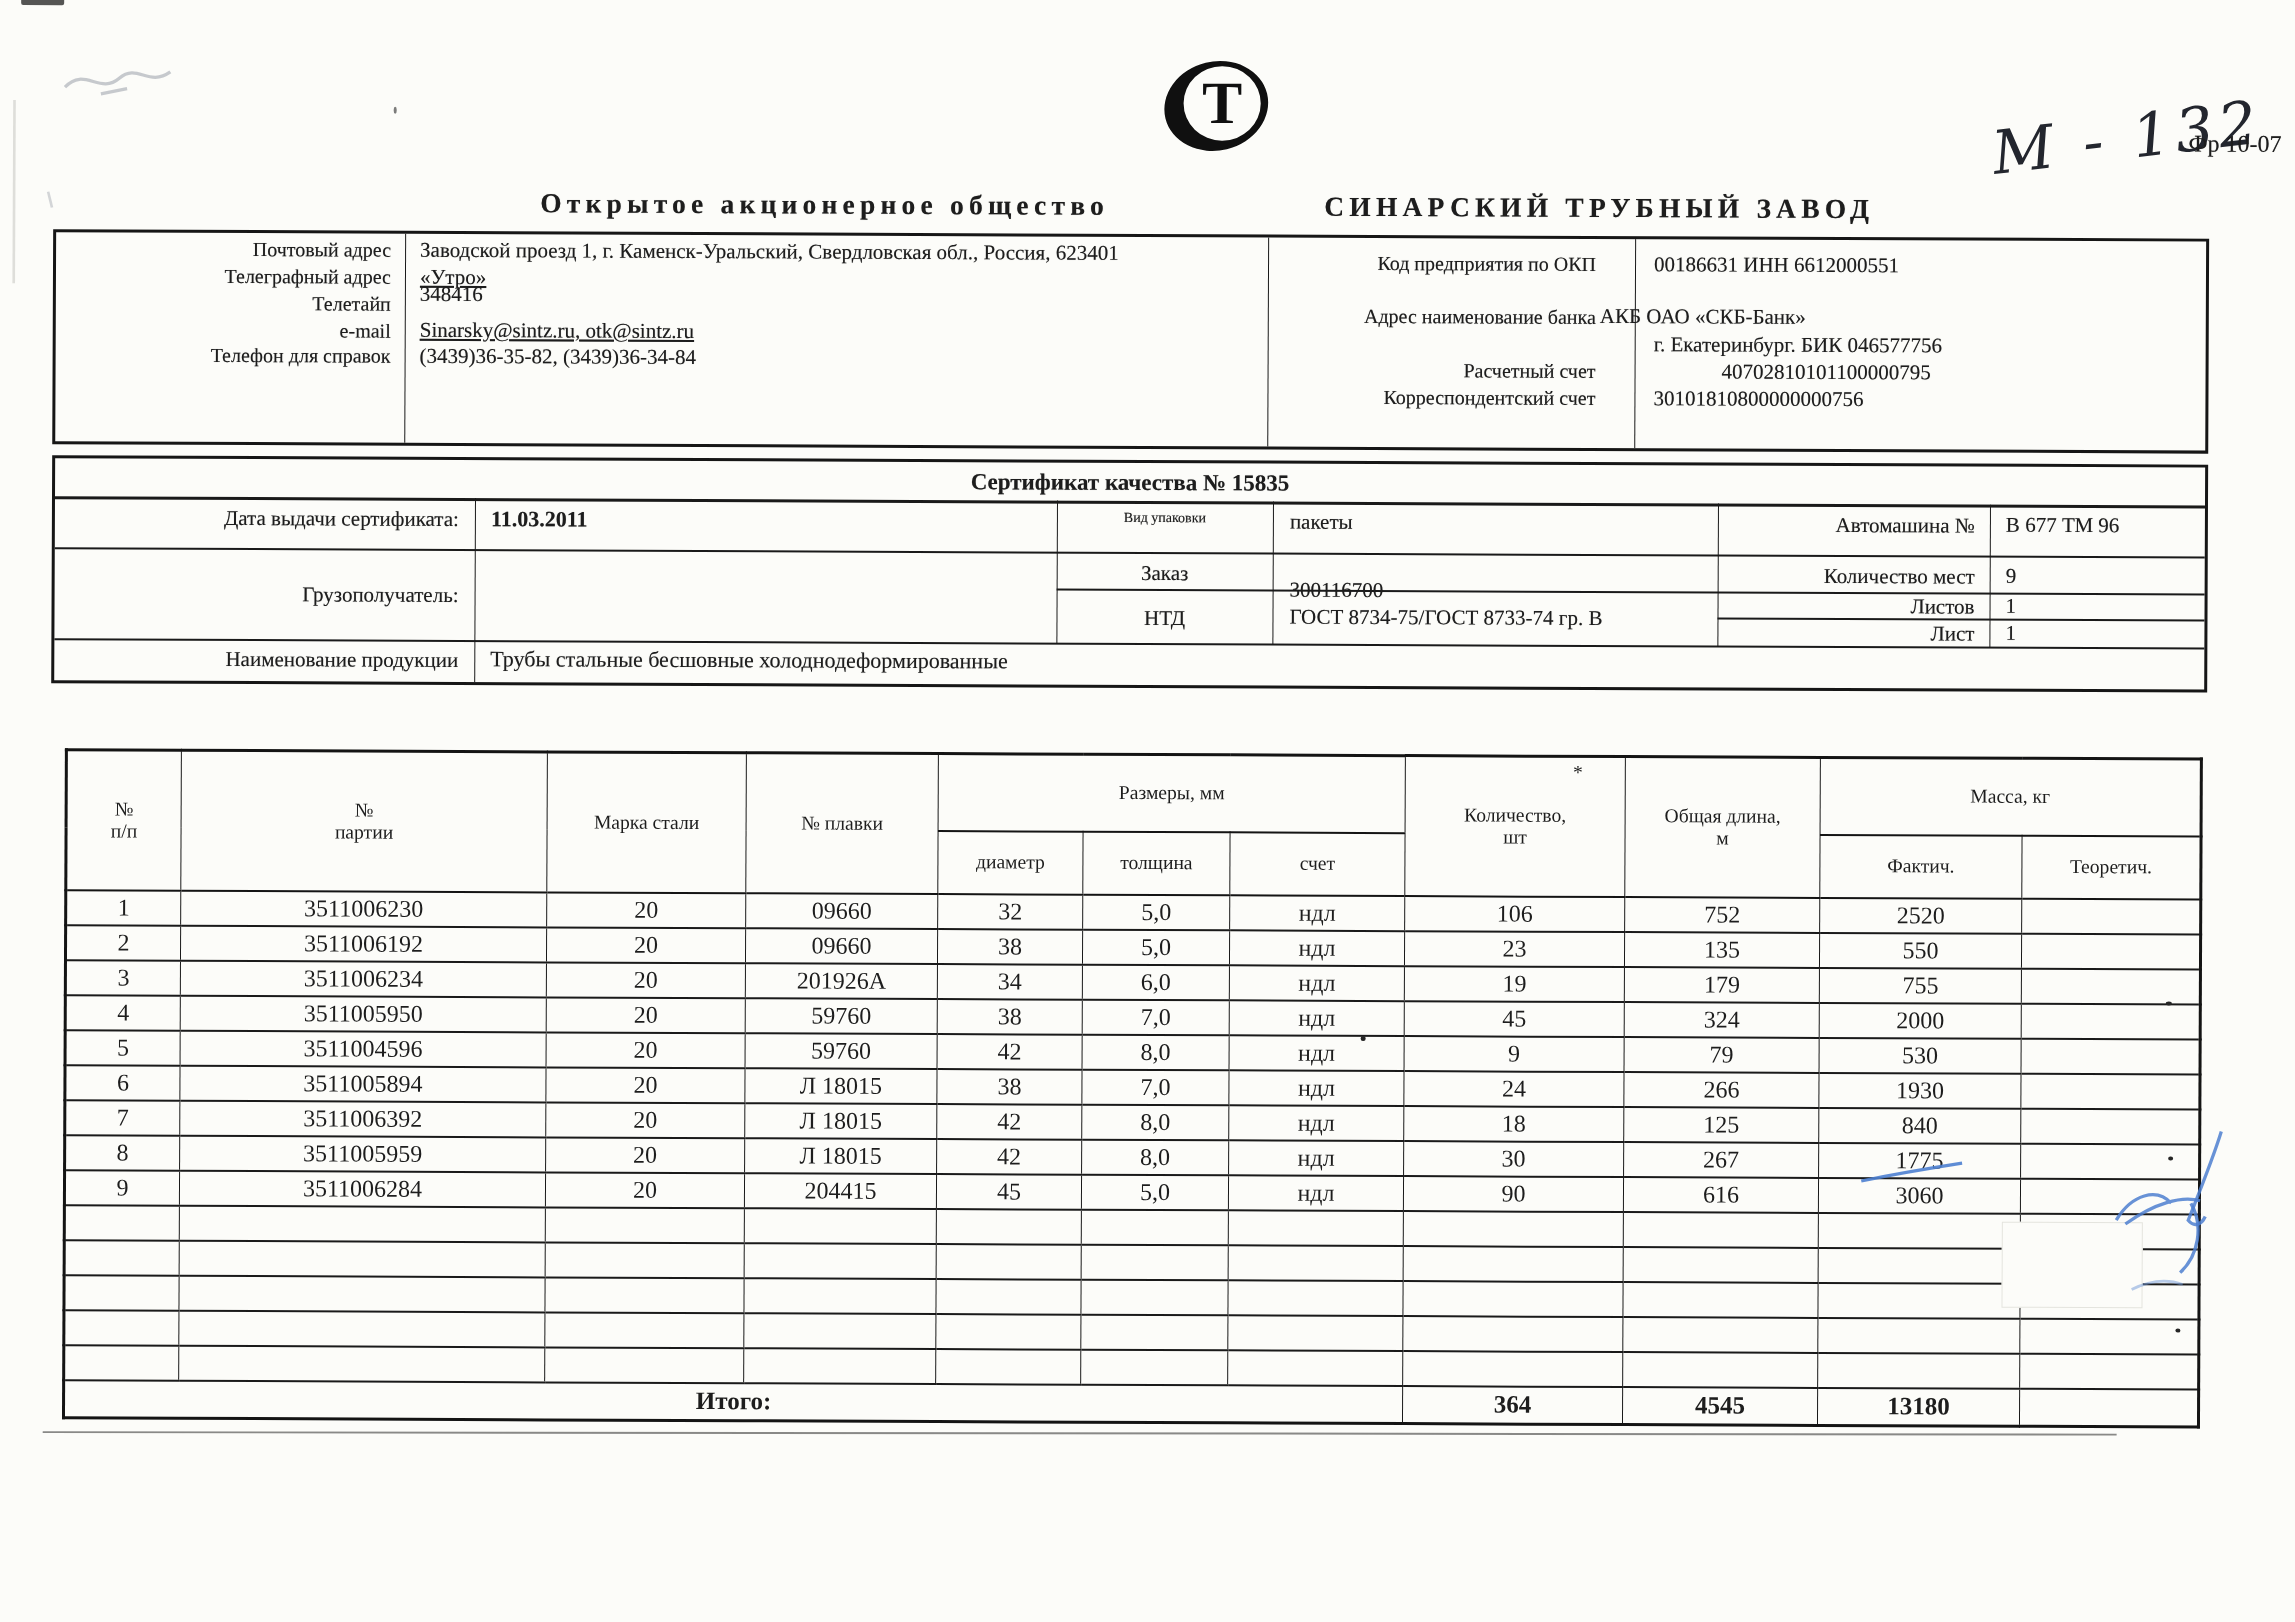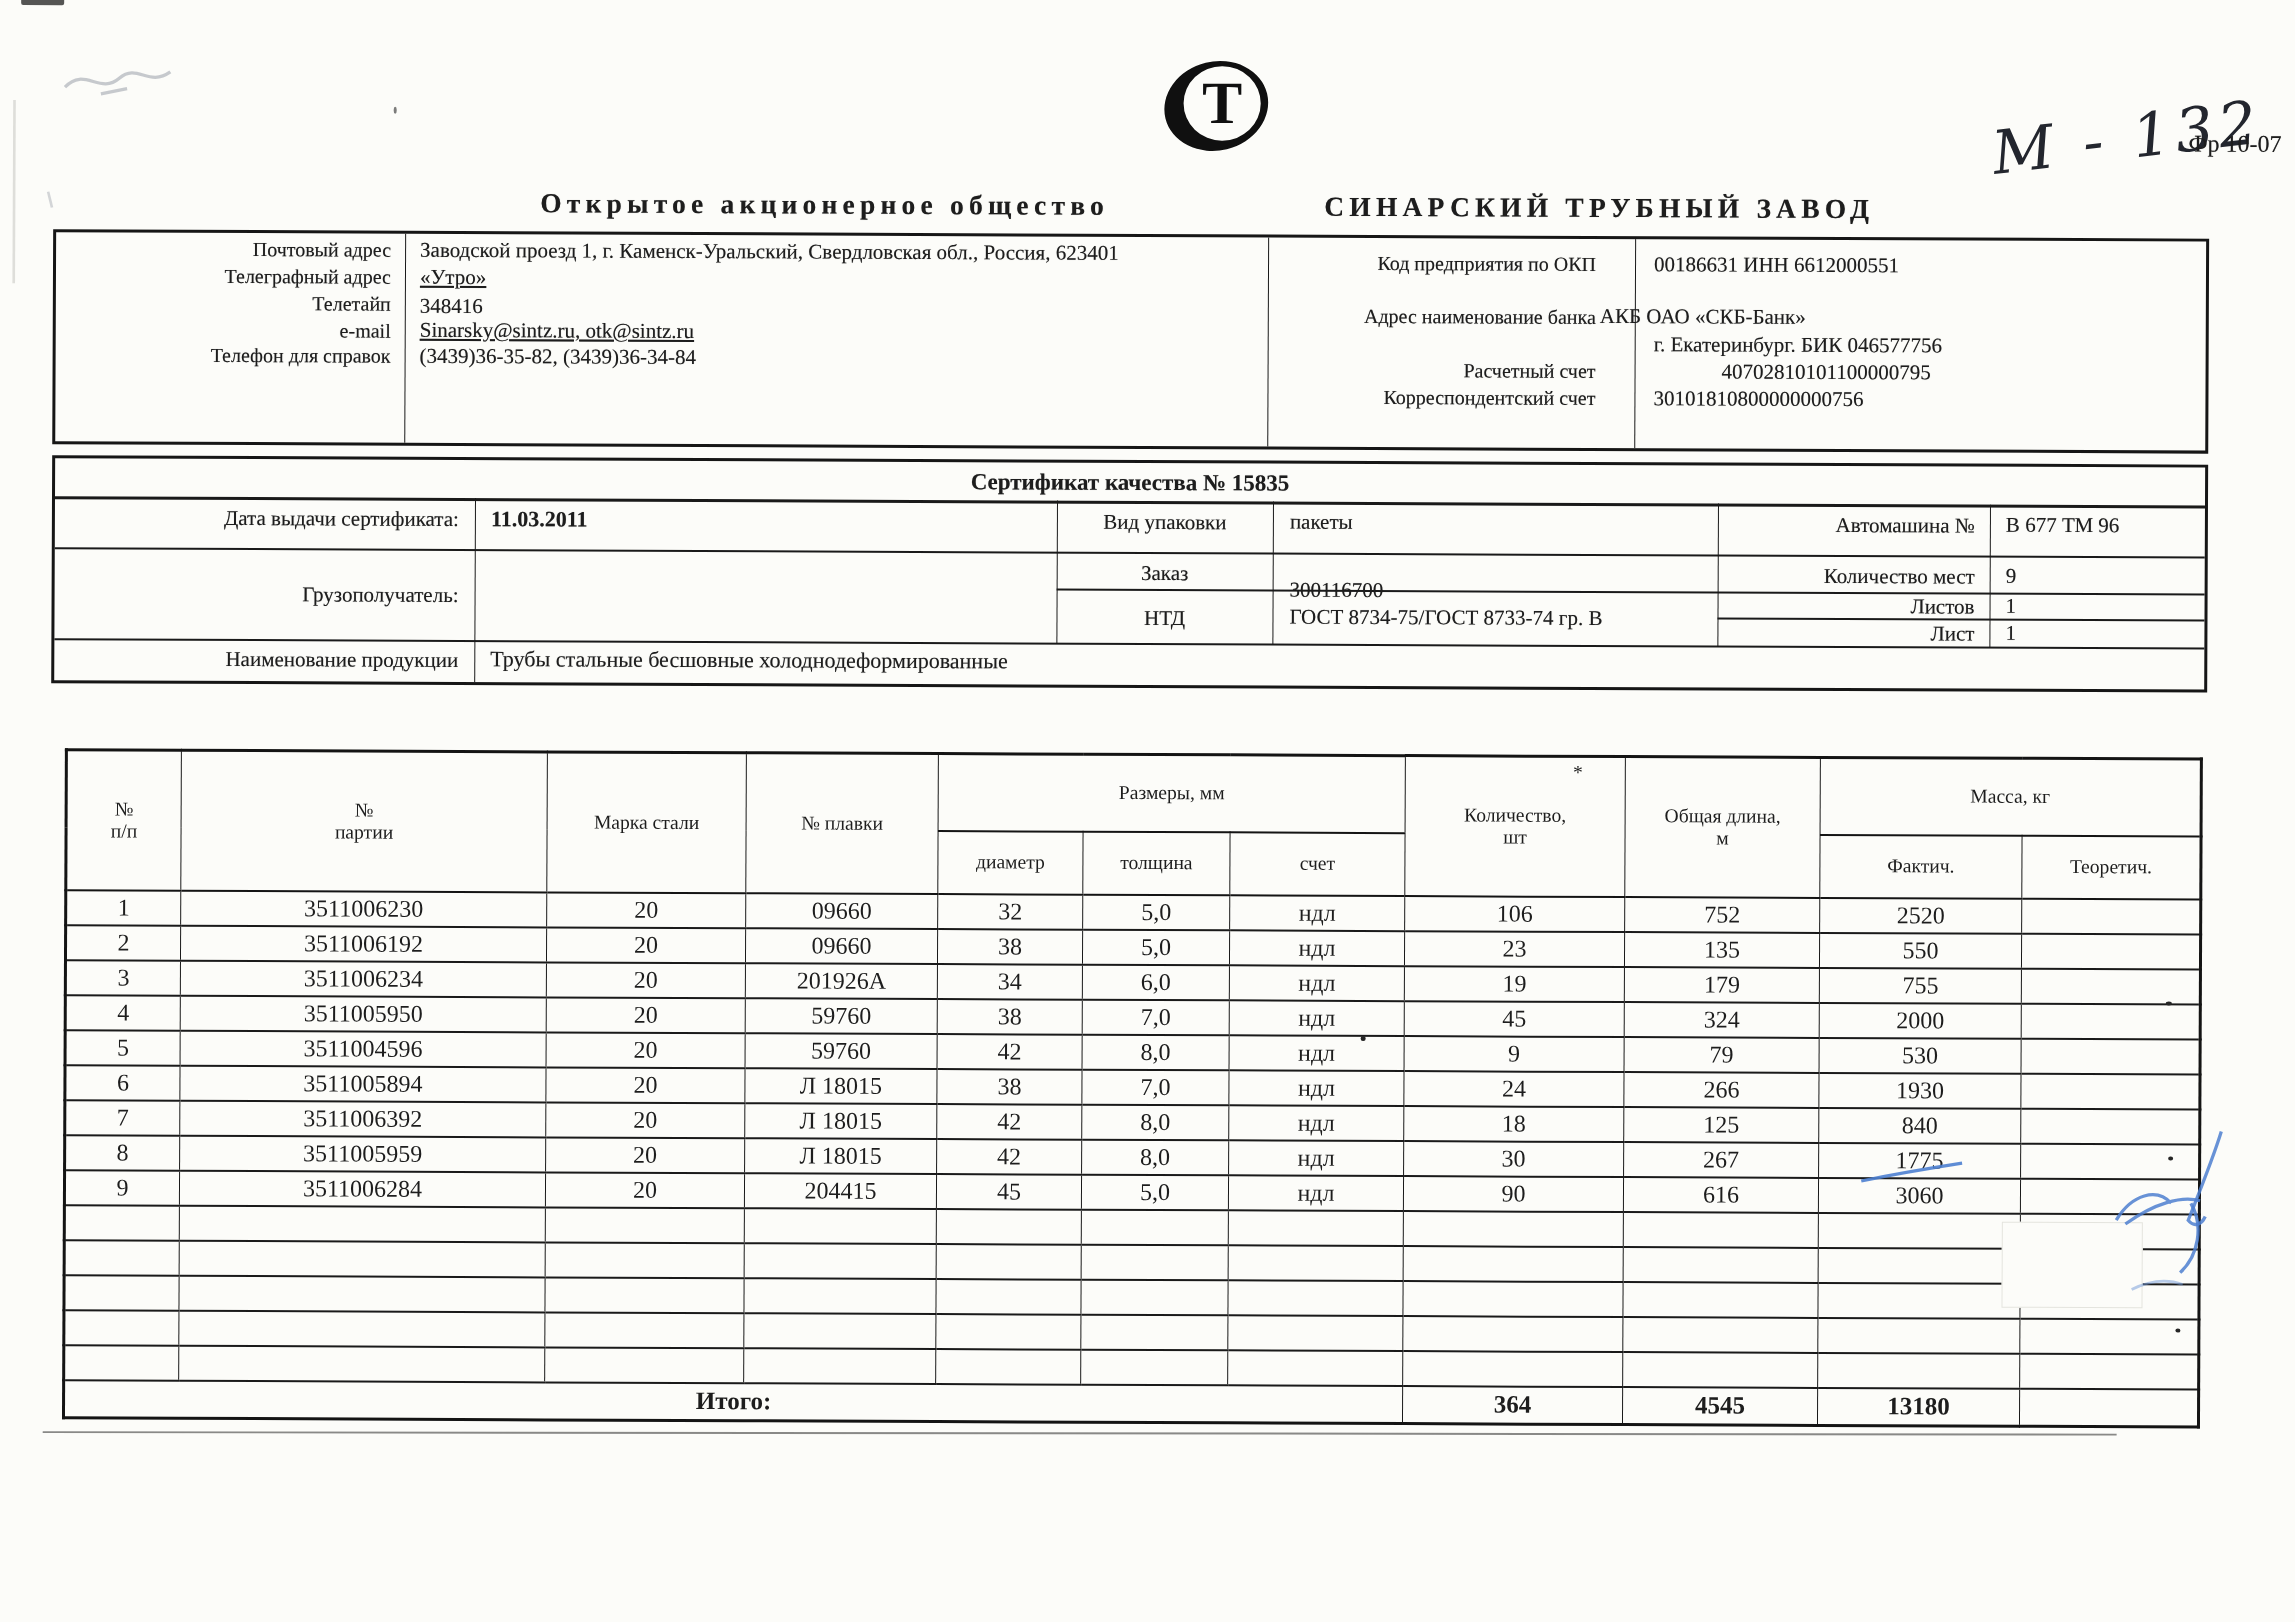--- a/index.html
+++ b/index.html
@@ -74,21 +74,21 @@
       <div class="vline" style="left:1579px;"></div>
 
       <div class="abs lbl r ink" style="left:0;top:5.2px;width:335px;">Почтовый адрес</div>
       <div class="abs lbl r ink" style="left:0;top:32px;width:335px;">Телеграфный адрес</div>
       <div class="abs lbl r ink" style="left:0;top:59px;width:335px;">Телетайп</div>
       <div class="abs lbl r ink" style="left:0;top:86px;width:335px;">e-mail</div>
       <div class="abs lbl r ink" style="left:0;top:111px;width:335px;">Телефон для справок</div>
 
       <div class="abs val ink" style="left:364px;top:3.9px;">Заводской проезд 1, г. Каменск-Уральский, Свердловская обл., Россия, 623401</div>
       <div class="abs val ink" style="left:364px;top:31px;text-decoration:underline;">«Утро»</div>
-      <div class="abs val ink" style="left:364px;top:60px;">348416</div>
+      <div class="abs val ink" style="left:364px;top:48px;">348416</div>
       <div class="abs val ink u" style="left:364px;top:84px;">Sinarsky@sintz.ru, otk@sintz.ru</div>
       <div class="abs val ink" style="left:364px;top:110px;">(3439)36-35-82, (3439)36-34-84</div>
 
       <div class="abs lbl r ink" style="left:1218px;top:14.4px;width:322px;">Код предприятия по ОКП</div>
       <div class="abs lbl r ink" style="left:1218px;top:67px;width:322px;">Адрес наименование банка</div>
       <div class="abs lbl r ink" style="left:1218px;top:121px;width:322px;">Расчетный счет</div>
       <div class="abs lbl r ink" style="left:1218px;top:148px;width:322px;">Корреспондентский счет</div>
 
       <div class="abs val ink" style="left:1598px;top:13px;">00186631 ИНН 6612000551</div>
       <div class="abs val ink" style="left:1544px;top:65px;">АКБ ОАО «СКБ-Банк»</div>
@@ -108,21 +108,21 @@
       <div class="vline" style="left:420px;top:38px;bottom:0;"></div>
       <div class="vline" style="left:1002px;top:38px;bottom:41px;"></div>
       <div class="vline" style="left:1218px;top:38px;bottom:41px;"></div>
       <div class="vline" style="left:1663px;top:38px;bottom:41px;"></div>
       <div class="vline" style="left:1935px;top:38px;bottom:41px;"></div>
 
       <div class="abs ink b" style="left:0;top:6.5px;width:2150px;text-align:center;font-size:23px;">Сертификат качества № 15835</div>
 
       <div class="abs lbl r ink" style="left:0;top:47px;width:404px;font-size:21px;">Дата выдачи сертификата:</div>
       <div class="abs val ink b" style="left:436px;top:46px;font-size:22px;">11.03.2011</div>
-      <div class="abs lbl ink" style="left:1002px;top:47px;width:216px;text-align:center;font-size:21px;">Вид упаковки</div>
+      <div class="abs lbl ink" style="left:1002px;top:47px;width:216px;text-align:center;font-size:14px;">Вид упаковки</div>
       <div class="abs val ink" style="left:1235px;top:46px;">пакеты</div>
       <div class="abs lbl r ink" style="left:1663px;top:47px;width:257px;font-size:21px;">Автомашина №</div>
       <div class="abs val ink" style="left:1951px;top:46px;">В 677 ТМ 96</div>
 
       <div class="abs lbl r ink" style="left:0;top:123px;width:404px;font-size:21px;">Грузополучатель:</div>
       <div class="abs val ink" style="left:436px;top:123px;"></div>
 
       <div class="abs lbl ink" style="left:1002px;top:98px;width:216px;text-align:center;font-size:21px;">Заказ</div>
       <div class="abs val ink" style="left:1235px;top:114px;">300116700</div>
       <div class="abs lbl ink" style="left:1002px;top:143px;width:216px;text-align:center;font-size:21px;">НТД</div>

